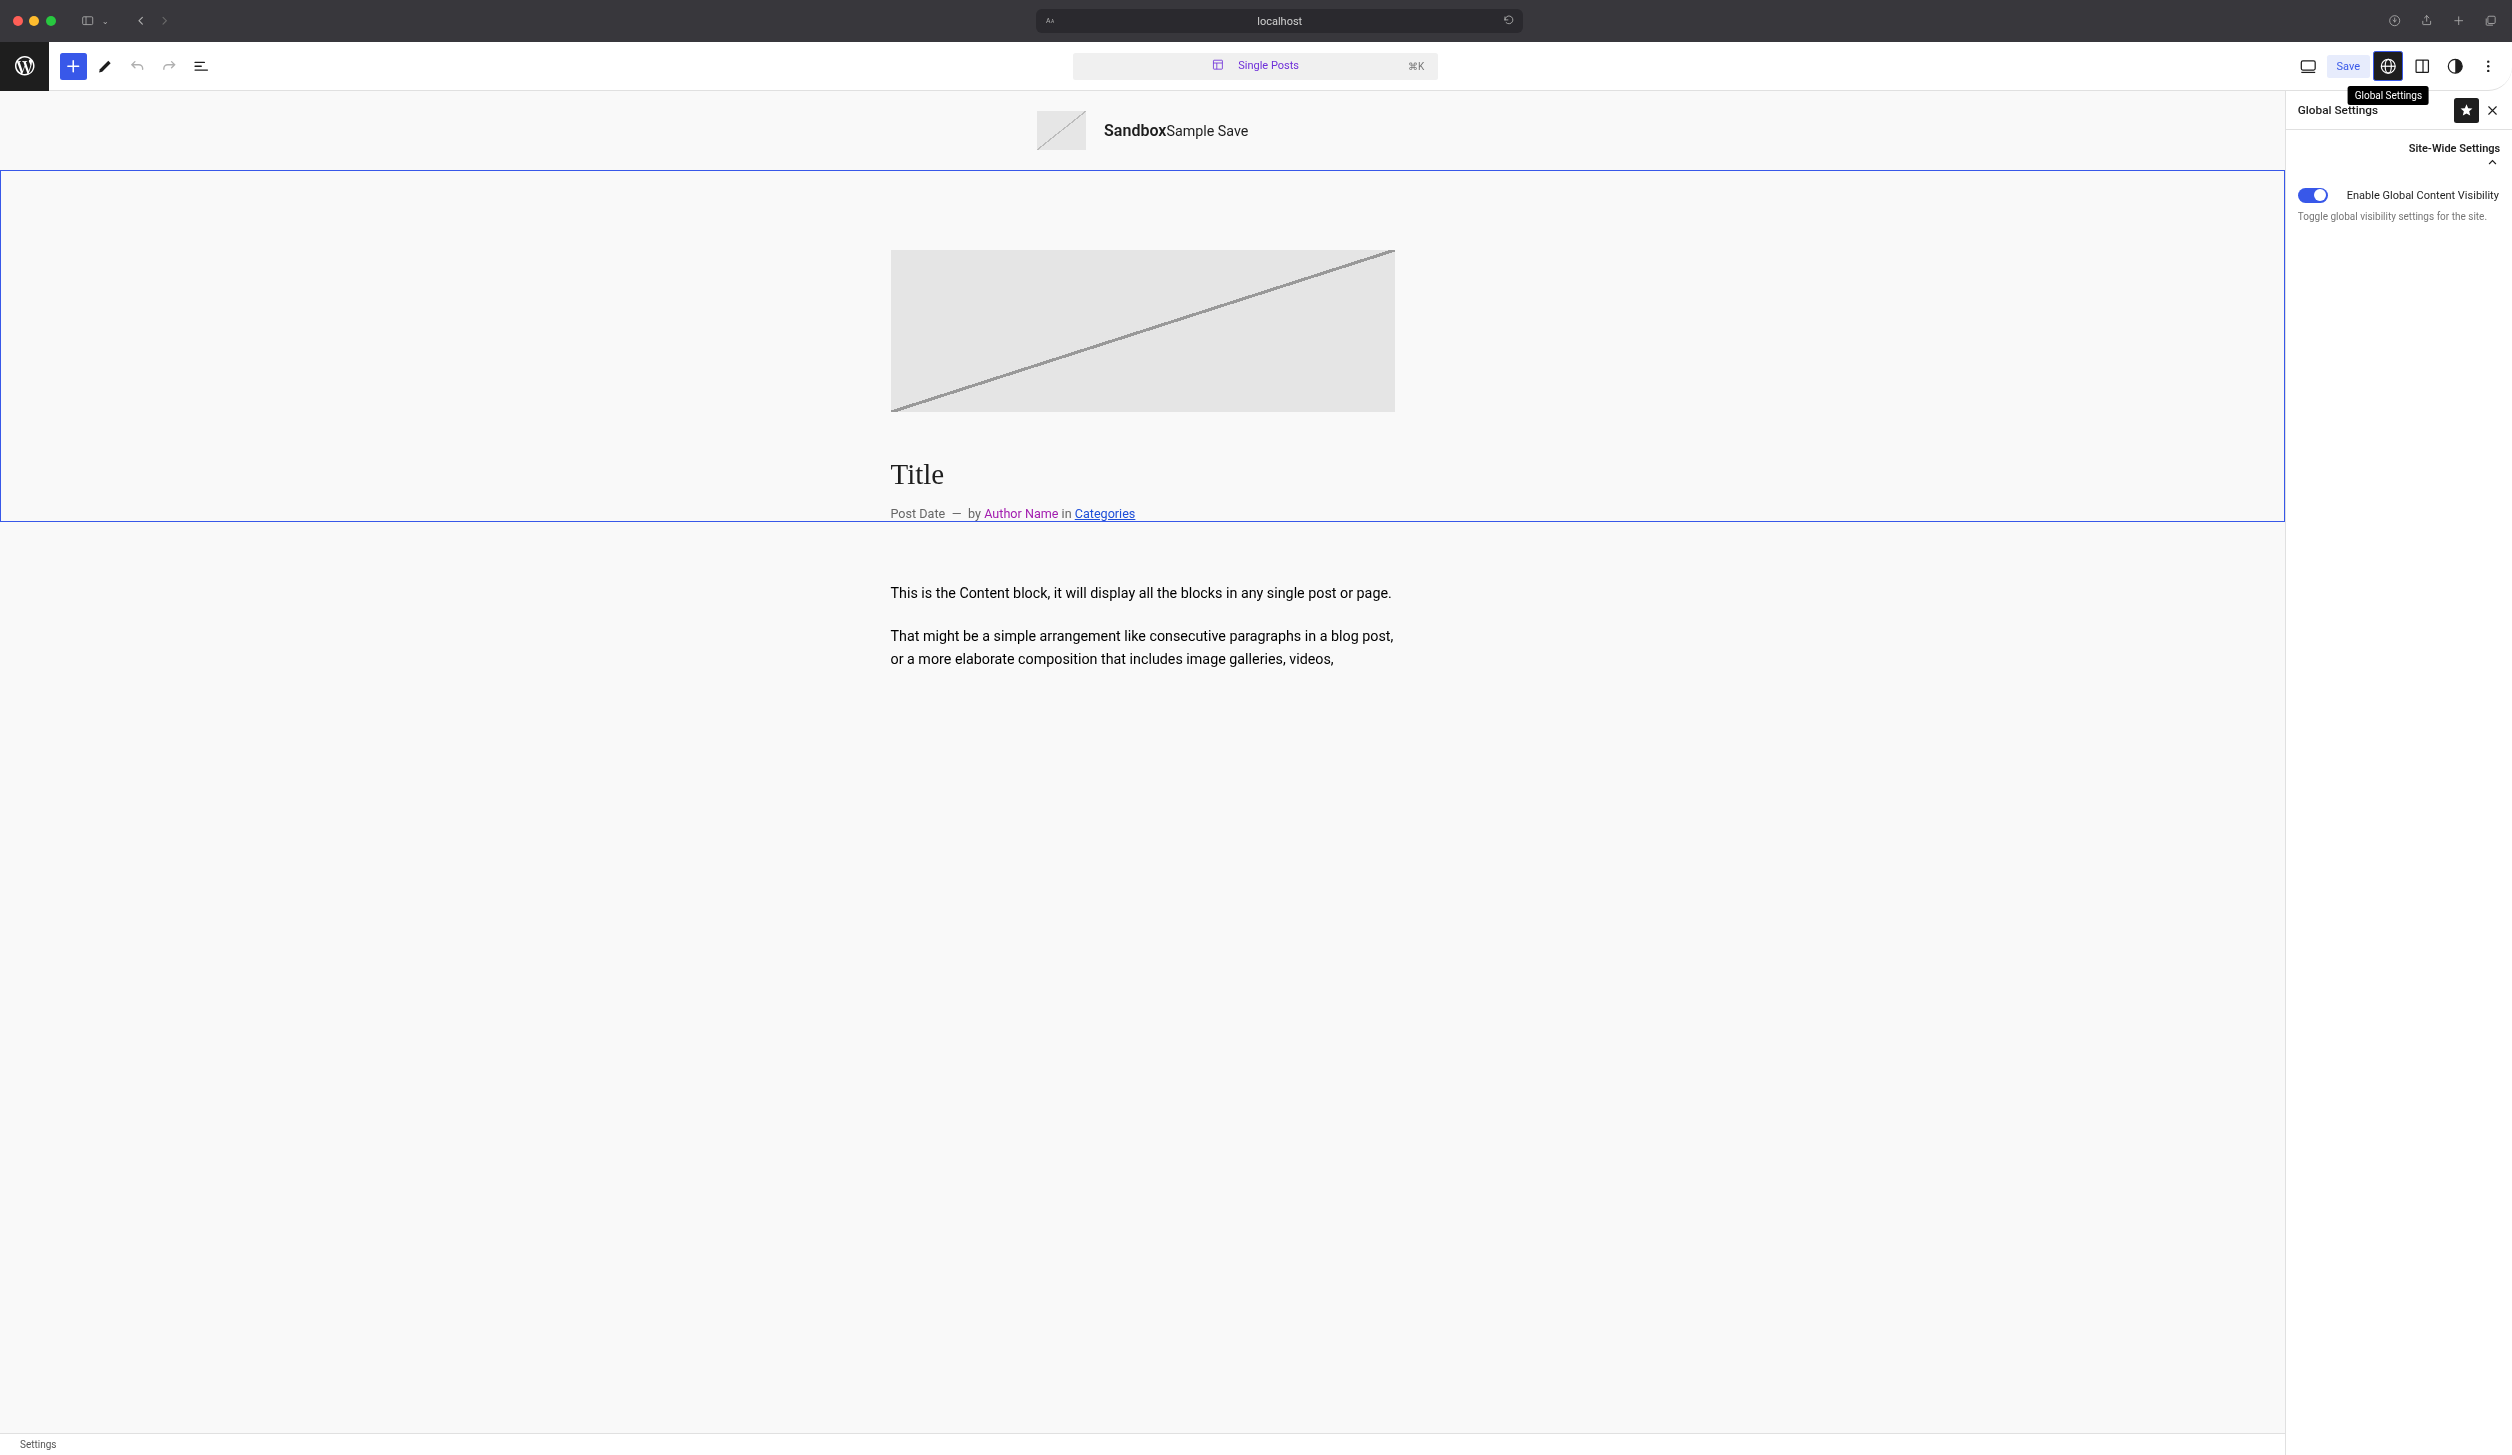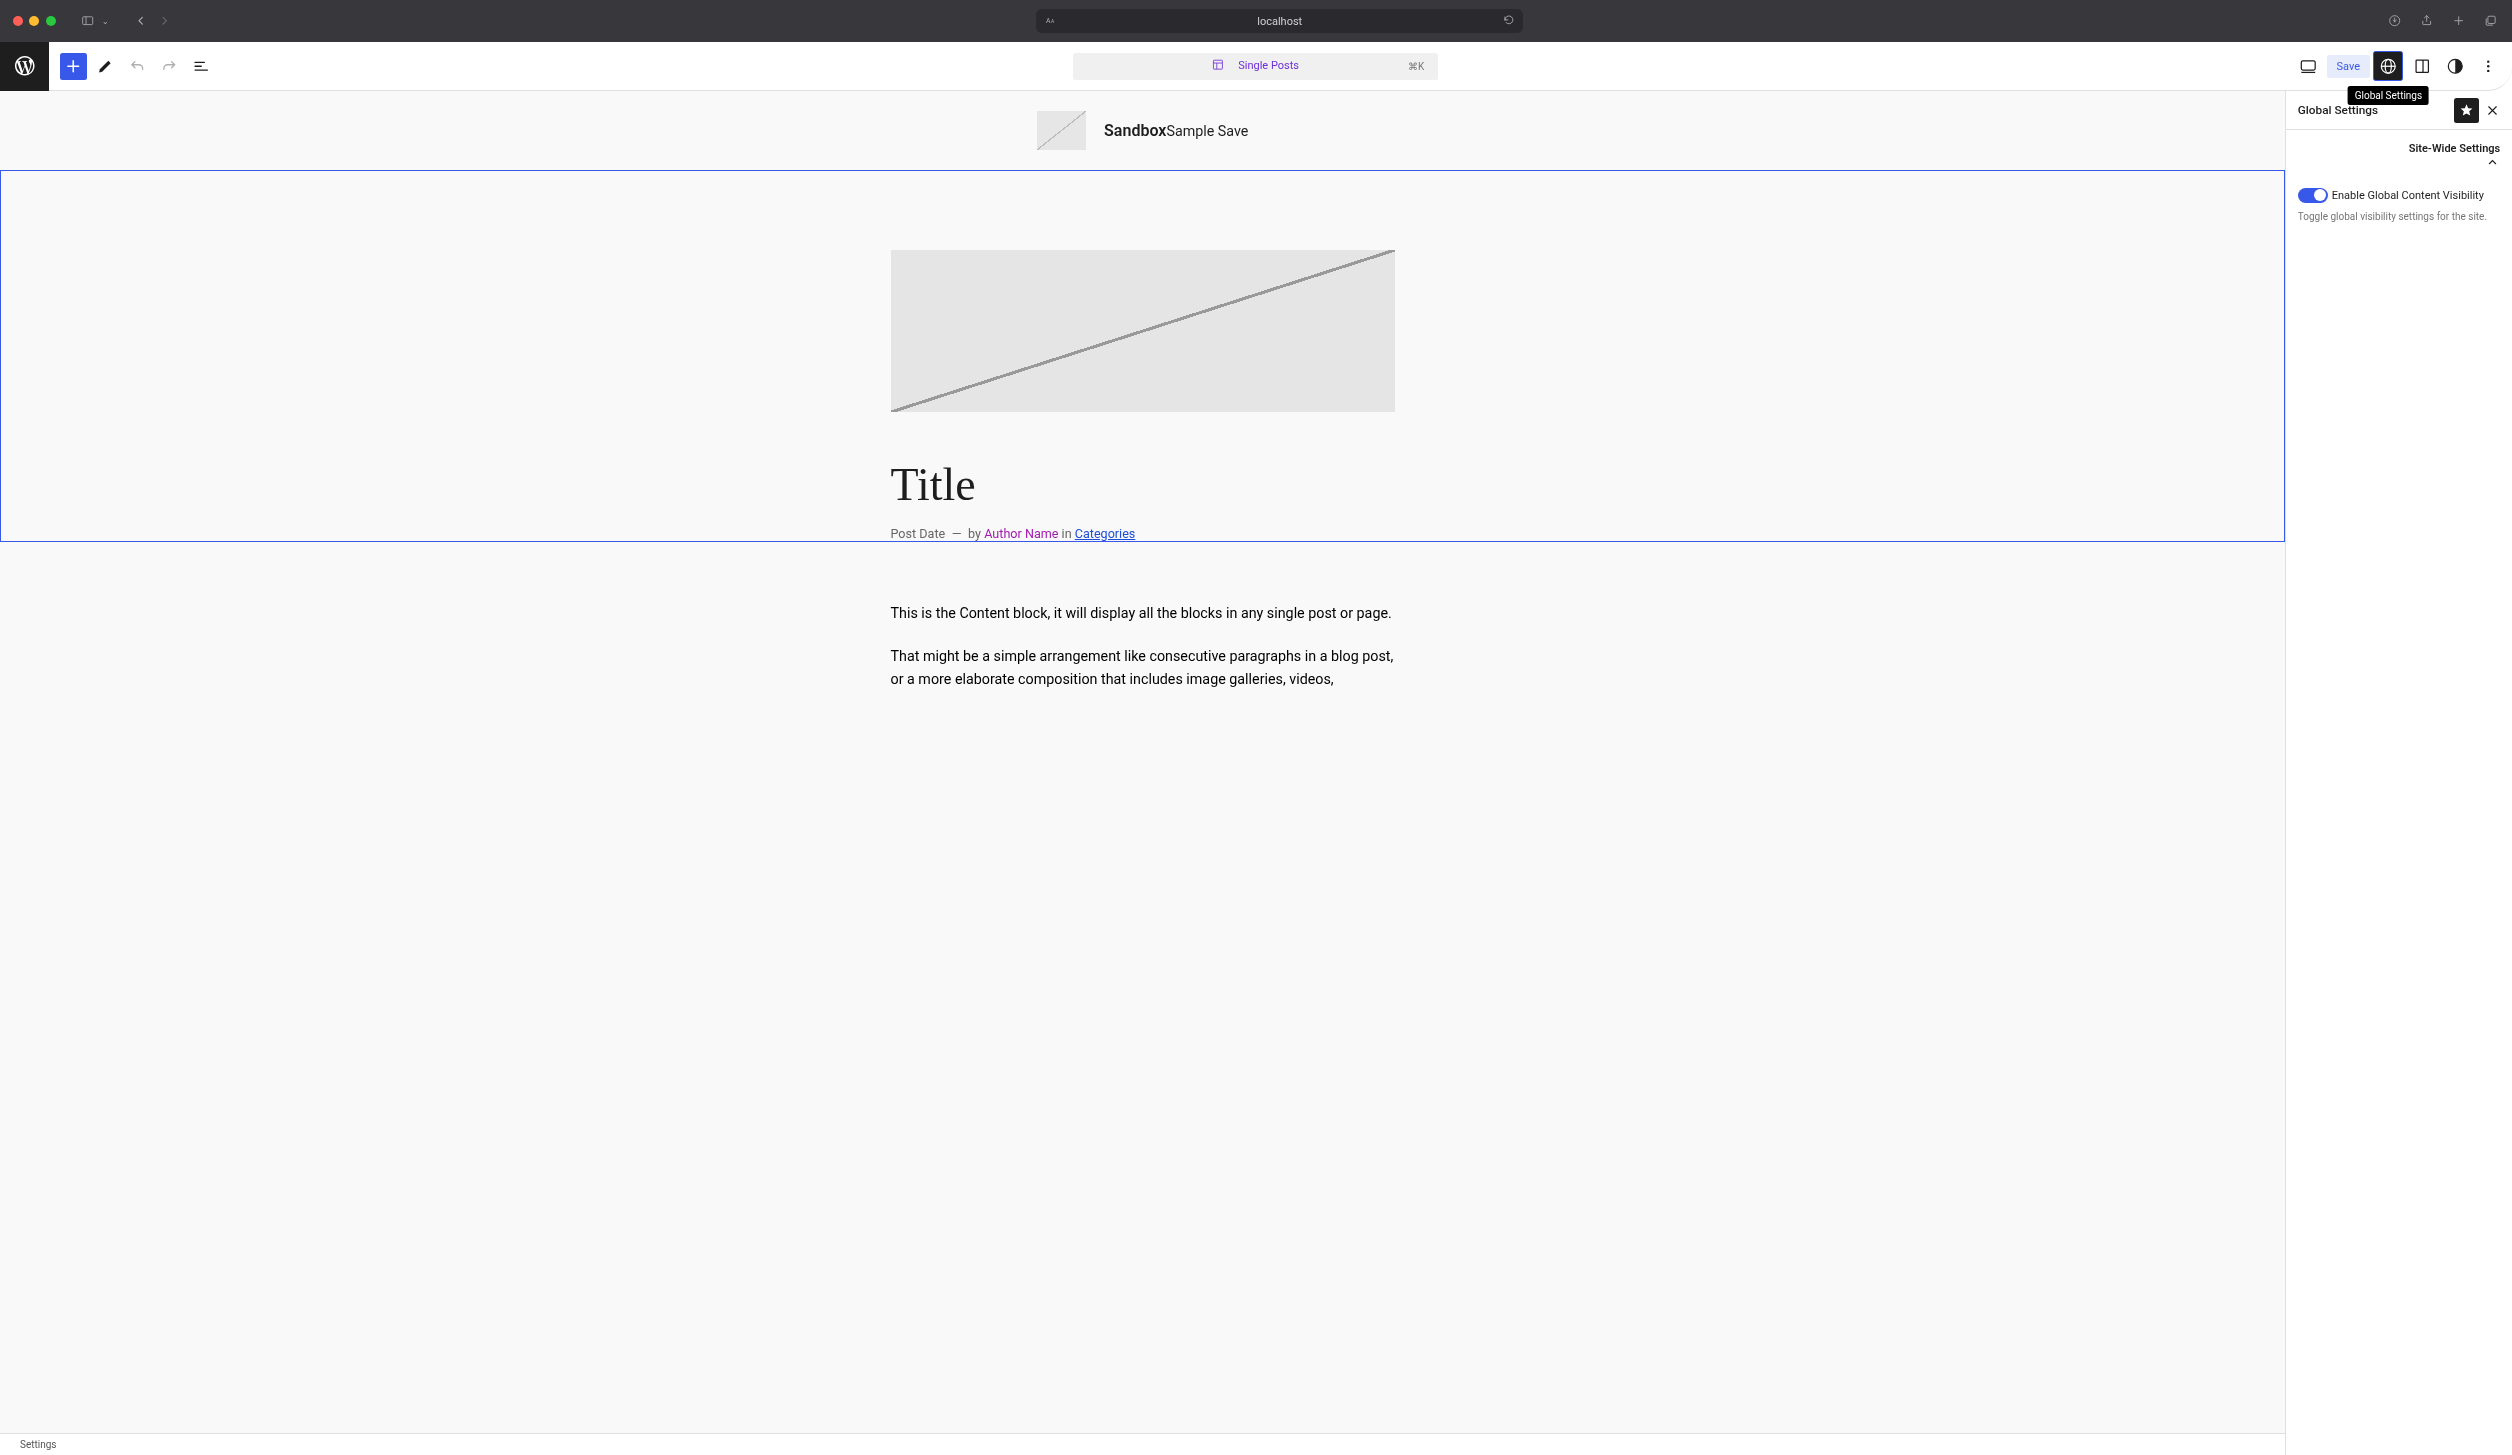--- a/index.html
+++ b/index.html
@@ -51,42 +51,42 @@
 .site-header { display: flex; align-items: center; padding: 20px 77px; justify-content: center; }
 .site-logo-ph { width: 49px; height: 39px; background: #e6e6e6; position: relative; overflow: hidden; }
 .site-logo-ph::after { content: ''; position: absolute; top: 0; left: 0; right: 0; bottom: 0; background: linear-gradient(to bottom right, transparent 49%, #bbb 49%, #bbb 51%, transparent 51%); }
 .site-title { font-size: 16px; font-weight: 600; margin-left: 18.5px; color: #1e1e1e; }
 .nav-link { font-size: 14.3px; color: #1e1e1e; }
 
 .selected-group { border: 1.3px solid #3858e9; margin: 0; padding: 0; }
 .post-wrap { max-width: 504px; margin: 0 auto; padding: 79px 0 0 0; }
 .feat-img { width: 100%; height: 162px; background: #e5e5e5; position: relative; overflow: hidden; }
 .feat-img::after { content: ''; position: absolute; top: 0; left: 0; right: 0; bottom: 0; background: linear-gradient(to bottom right, transparent 49.5%, #999 49.5%, #999 50.5%, transparent 50.5%); }
-.post-title { font-family: Georgia, 'Times New Roman', serif; font-size: 46px; font-weight: 400; margin-top: 46px; color: #1e1e1e; }
+.post-title { font-family: Georgia, 'Times New Roman', serif; font-size: 29px; font-weight: 400; margin-top: 46px; color: #1e1e1e; }
 .post-meta { margin-top: 15px; font-size: 12.6px; color: #666; }
 .post-meta .dash { margin: 0 3.4px; }
 .post-meta .dark { color: #a21caf; }
 .post-meta .link { color: #1d4ed8; text-decoration: underline; }
 
 .post-content { max-width: 504px; margin: 0 auto; padding: 60px 0 0 0; }
 .post-content p { font-size: 14.3px; line-height: 1.6; color: #000000; margin-bottom: 20px; }
 
 .sidebar { width: 227px; border-left: 0.8px solid #e0e0e0; background: #fff; display: flex; flex-direction: column; }
 .sb-header { height: 39px; display: flex; align-items: center; padding: 0 11.8px; border-bottom: 0.8px solid #e0e0e0; }
 .sb-title { font-size: 11.8px; font-weight: 500; color: #1e1e1e; }
 .sb-star { margin-left: auto; width: 25px; height: 25px; background: #1e1e1e; border-radius: 2.5px; display: flex; align-items: center; justify-content: center; }
 .sb-star svg { width: 15px; height: 15px; fill: #fff; }
 .sb-close { margin-left: 6.7px; cursor: pointer; display:flex; }
 .sb-close svg { width: 15px; height: 15px; fill: #1e1e1e; }
 
 .sb-section { padding: 11.8px; }
 .sb-sec-head { display: flex; align-items: flex-end; justify-content: space-between; cursor: pointer; flex-direction: column; }
 .sb-sec-title { font-size: 11px; font-weight: 600; color: #1e1e1e; }
 .sb-sec-chev svg { width: 15px; height: 15px; fill: #1e1e1e; }
-.sb-row { display: flex; align-items: center; margin-top: 15px; gap: 4px; }
+.sb-row { display: flex; align-items: center; margin-top: 15px; gap: 19px; }
 .toggle { width: 30px; height: 15px; background: #3858e9; border-radius: 8.4px; position: relative; cursor: pointer; flex-shrink: 0; }
 .toggle::after { content: ''; position: absolute; right: 1.7px; top: 1.7px; width: 11.8px; height: 11.8px; background: #fff; border-radius: 50%; }
 .toggle-label { font-size: 11px; color: #1e1e1e; }
 .sb-desc { font-size: 10px; color: #757575; margin-top: 8.4px; }
 
 .bottom-bar { position: fixed; bottom: 0; left: 0; right: 227px; height: 22px; background: #fff; border-top: 0.8px solid #e0e0e0; display: flex; align-items: center; padding: 0 20px; font-size: 10px; color: #555; }
 </style>
 </head>
 <body>
 

